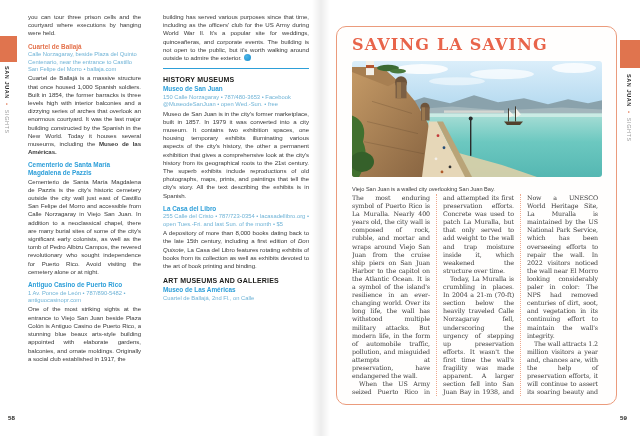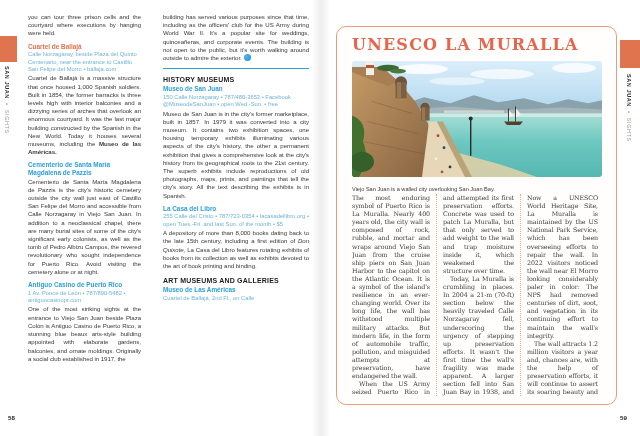--- a/index.html
+++ b/index.html
@@ -95,21 +95,21 @@
       <h4 class="h-blue" style="margin-top:1px;">Museo de Las Américas</h4>
       <p class="info-p">Cuartel de Ballajá, 2nd Fl., on Calle</p>
     </div>
 
     <div class="pagenum lft">58</div>
   </div>
 
   <div class="page page-right">
 
     <div class="feature-box">
-      <h1 class="headline">UNESCO LA MURALLA</h1>
+      <h1 class="headline">SAVING LA SAVING</h1>
 
       <div class="photo">
         <svg viewBox="0 0 250 115" preserveAspectRatio="none">
           <defs>
             <linearGradient id="sky" x1="0" y1="0" x2="0" y2="1">
               <stop offset="0" stop-color="#dbeefa"></stop>
                 <stop offset="1" stop-color="#aed6ee"></stop>
             </linearGradient>
             <linearGradient id="water" x1="0" y1="0" x2="0" y2="1">
               <stop offset="0" stop-color="#a9ded6"></stop>

